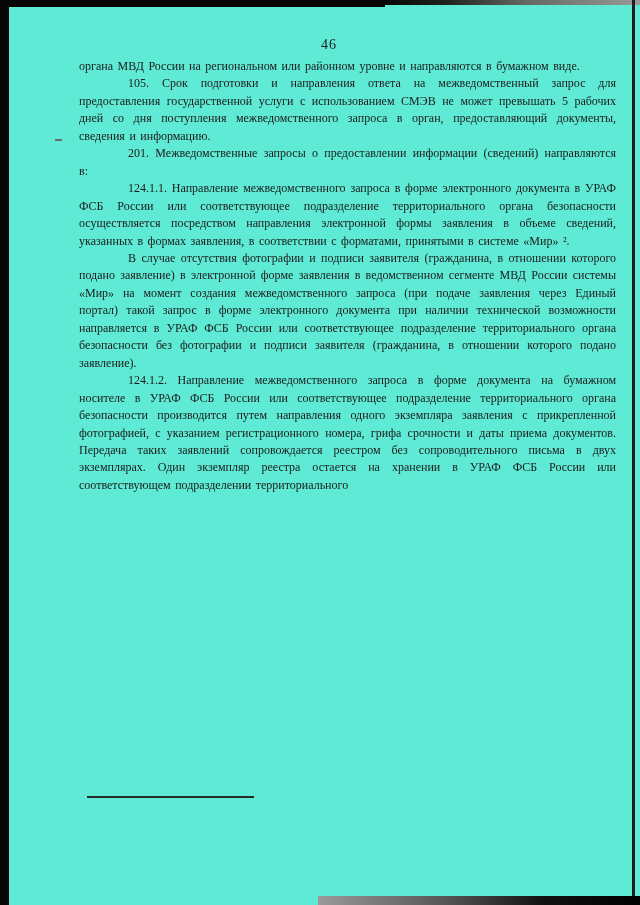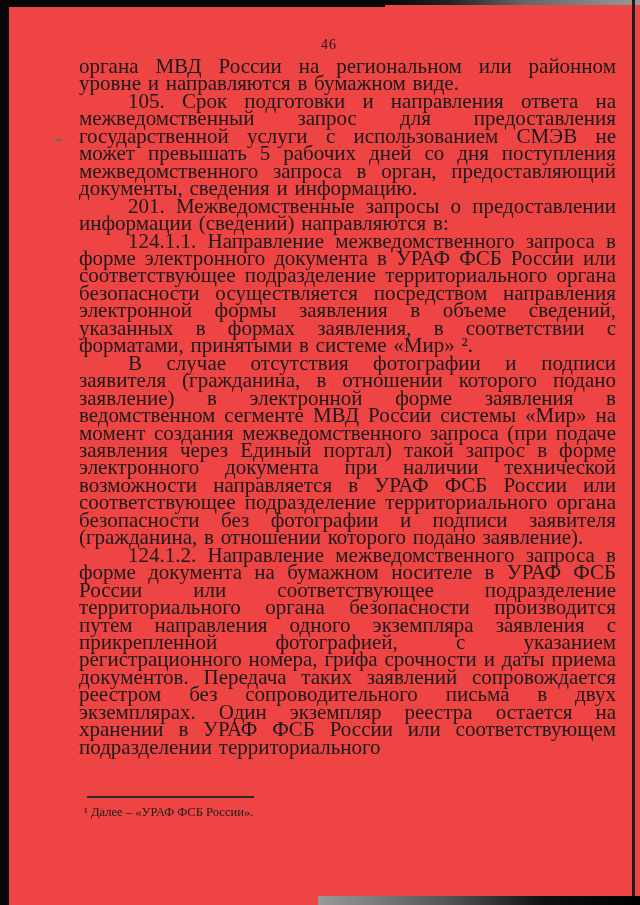--- a/index.html
+++ b/index.html
@@ -4,21 +4,21 @@
 <style>
   html, body {
     margin: 0;
     padding: 0;
     background: #e8e8e8;
   }
   .page {
     position: relative;
     width: 640px;
     height: 905px;
-    background: #ef4444;
+    background: #5eead4;
     overflow: hidden;
     font-family: "Liberation Serif", serif;
     color: #1b1b1b;
   }
 
   
   .artifact { position: absolute; }
   .top-bar {
     top: 0; left: 0;
     width: 640px; height: 5px;
@@ -58,21 +58,21 @@
     top: 37px; left: 79px;
     width: 500px;
     text-align: center;
     font-size: 14px;
     letter-spacing: 1px;
   }
   .body-text {
     position: absolute;
     top: 58px; left: 79px;
     width: 537px;
-    font-size: 21px;
+    font-size: 12px;
     line-height: 17.45px;
     text-align: justify;
     word-spacing: 1.5px;
   }
   .body-text p {
     margin: 0;
     padding: 0;
   }
   .body-text p.ind {
     text-indent: 49px;
@@ -113,16 +113,15 @@
     <p>органа МВД России на региональном или районном уровне и направляются в бумажном виде.</p>
     <p class="ind">105. Срок подготовки и направления ответа на межведомственный запрос для предоставления государственной услуги с использованием СМЭВ не может превышать 5 рабочих дней со дня поступления межведомственного запроса в орган, предоставляющий документы, сведения и информацию.</p>
     <p class="ind">201. Межведомственные запросы о предоставлении информации (сведений) направляются в:</p>
     <p class="ind">124.1.1. Направление межведомственного запроса в форме электронного документа в УРАФ ФСБ России или соответствующее подразделение территориального органа безопасности осуществляется посредством направления электронной формы заявления в объеме сведений, указанных в формах заявления, в соответствии с форматами, принятыми в системе «Мир» ².</p>
     <p class="ind">В случае отсутствия фотографии и подписи заявителя (гражданина, в отношении которого подано заявление) в электронной форме заявления в ведомственном сегменте МВД России системы «Мир» на момент создания межведомственного запроса (при подаче заявления через Единый портал) такой запрос в форме электронного документа при наличии технической возможности направляется в УРАФ ФСБ России или соответствующее подразделение территориального органа безопасности без фотографии и подписи заявителя (гражданина, в отношении которого подано заявление).</p>
     <p class="ind">124.1.2. Направление межведомственного запроса в форме документа на бумажном носителе в УРАФ ФСБ России или соответствующее подразделение территориального органа безопасности производится путем направления одного экземпляра заявления с прикрепленной фотографией, с указанием регистрационного номера, грифа срочности и даты приема документов. Передача таких заявлений сопровождается реестром без сопроводительного письма в двух экземплярах. Один экземпляр реестра остается на хранении в УРАФ ФСБ России или соответствующем подразделении территориального</p>
   </div>
 
   <div class="footnote-sep"></div>
   <div class="footnotes">
-    <p>¹ Далее – «УРАФ ФСБ России».</p>
   </div>
 
 </div>
 
 </body></html>

